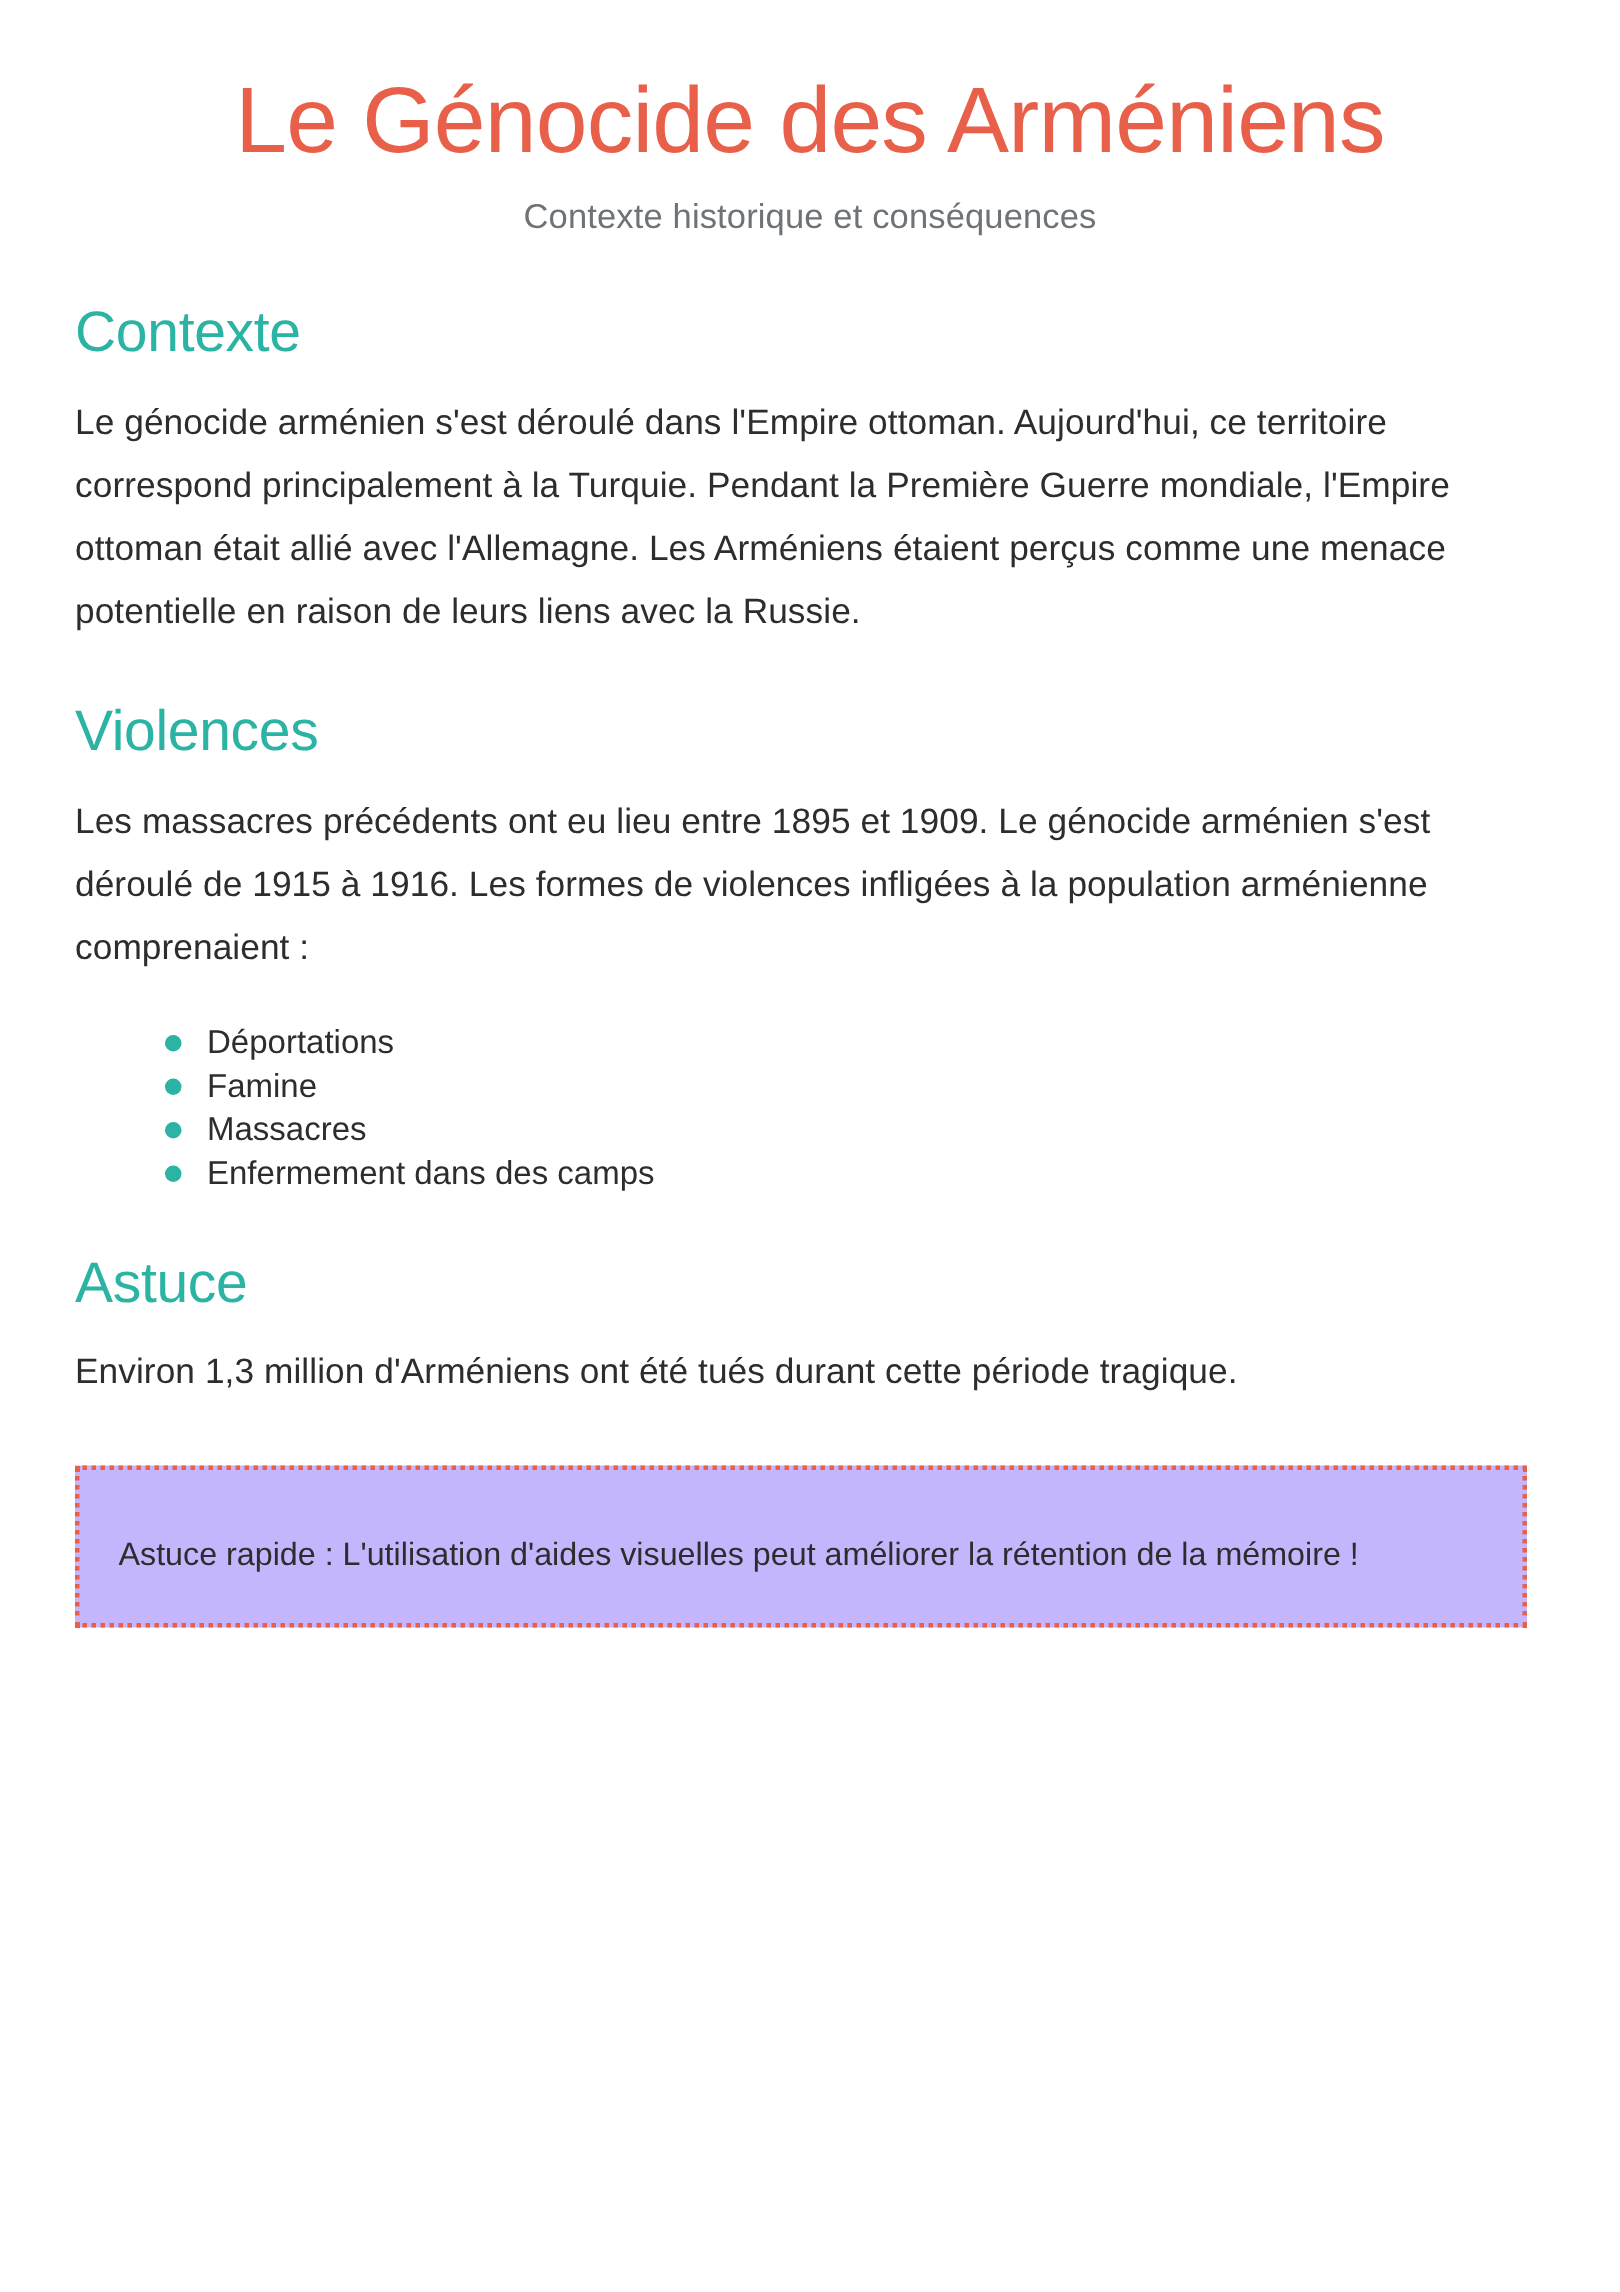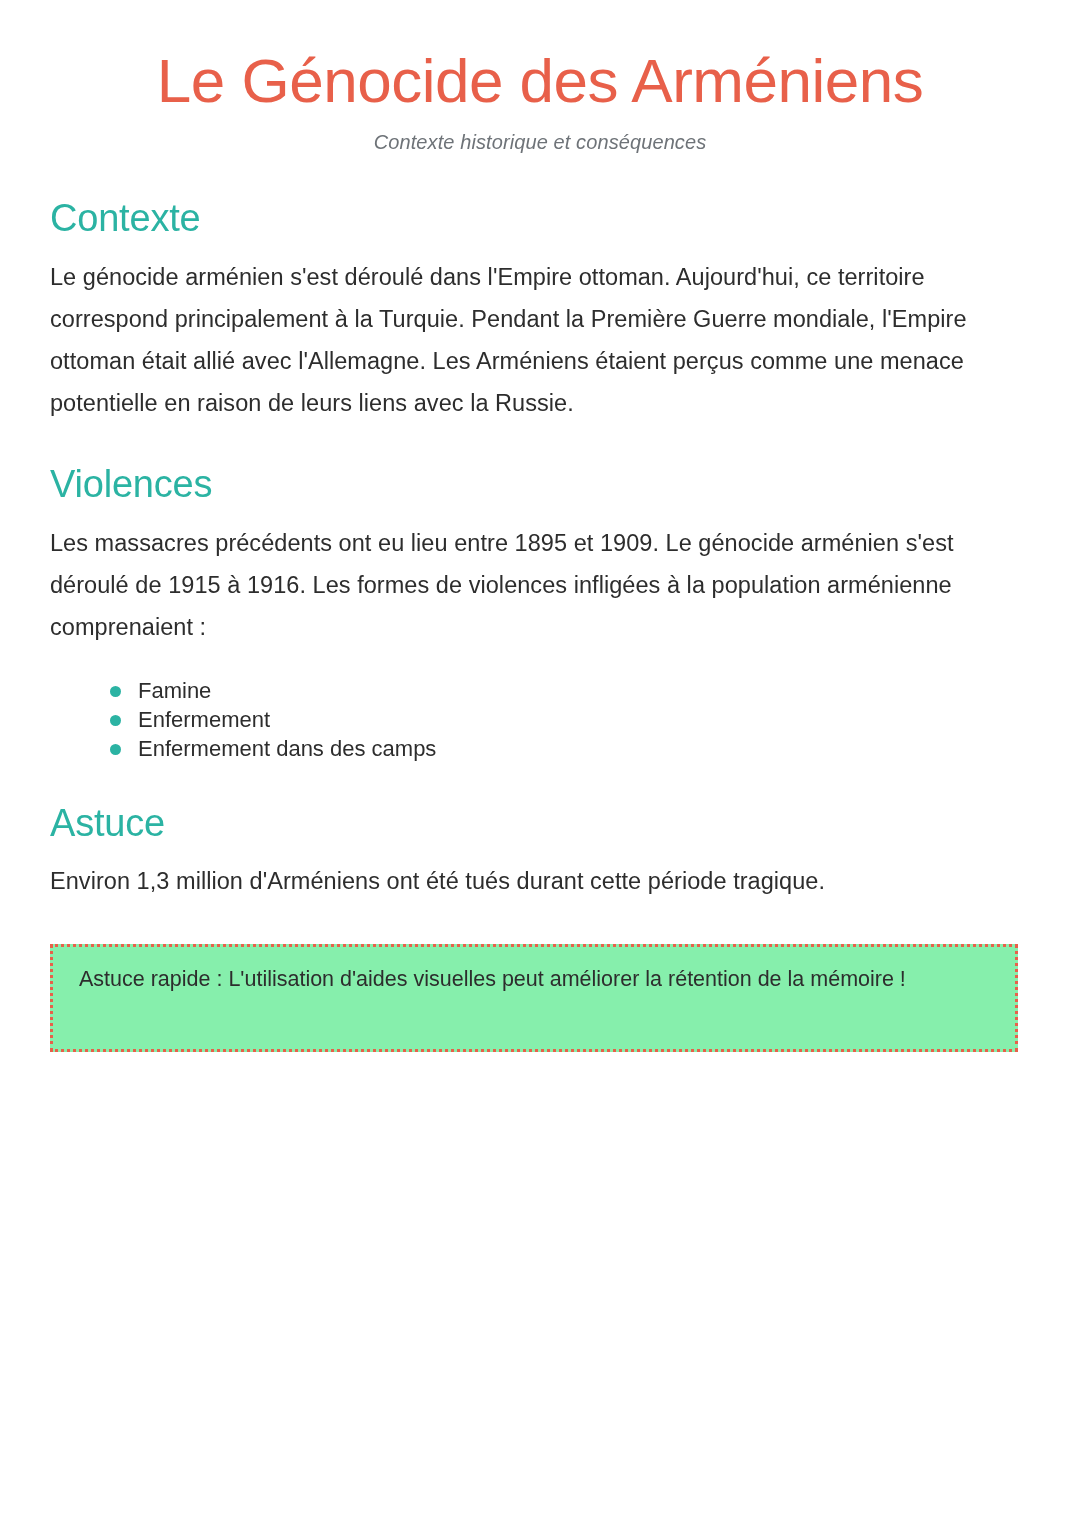--- a/index.html
+++ b/index.html
@@ -34,25 +34,24 @@
     margin: 0;
     font-size: 62px;
     font-weight: 400;
     line-height: 1.05;
     letter-spacing: -0.5px;
     color: #e8604a;
     font-family: "Liberation Sans", "DejaVu Sans", sans-serif;
   }
   .doc-subtitle {
     margin: 18px 0 0 0;
-    font-size: 20px;
+    font-size: 23px;
     font-weight: 400;
     color: #6e7378;
     letter-spacing: 0.1px;
-    font-style: italic;
   }
 
   
   .content {
     padding: 0 50px 0 50px;
     margin-top: 44px;
   }
 
   .section-heading {
     margin: 0 0 16px 0;
@@ -95,24 +94,24 @@
     width: 11px;
     height: 11px;
     border-radius: 50%;
     background: #2bb3a3;
     display: block;
   }
 
   
   .tip-box {
     margin: 42px 12px 0 0;
-    background: #86efac;
+    background: #c4b5fd;
     border: 3px dotted #e8604a;
     box-sizing: border-box;
-    padding: 16px 26px 26px 26px;
+    padding: 40px 26px 26px 26px;
     min-height: 108px;
   }
   .tip-text {
     margin: 0;
     font-size: 21.5px;
     line-height: 33px;
     color: #2d2d2d;
   }
 
   .spacer-bottom {
@@ -135,25 +134,29 @@
       <h2 class="section-heading">Contexte</h2>
       <p class="body-text">Le génocide arménien s'est déroulé dans l'Empire ottoman. Aujourd'hui, ce territoire correspond principalement à la Turquie. Pendant la Première Guerre mondiale, l'Empire ottoman était allié avec l'Allemagne. Les Arméniens étaient perçus comme une menace potentielle en raison de leurs liens avec la Russie.</p>
     </section>
 
     <section class="section">
       <h2 class="section-heading">Violences</h2>
       <p class="body-text">Les massacres précédents ont eu lieu entre 1895 et 1909. Le génocide arménien s'est déroulé de 1915 à 1916. Les formes de violences infligées à la population arménienne comprenaient :</p>
       <ul class="bullet-list">
         <li>
           <span class="bullet-dot"></span>
+          <span>Déportations</span>
+        </li>
+        <li>
+          <span class="bullet-dot"></span>
           <span>Famine</span>
         </li>
         <li>
           <span class="bullet-dot"></span>
-          <span>Enfermement</span>
+          <span>Massacres</span>
         </li>
         <li>
           <span class="bullet-dot"></span>
           <span>Enfermement dans des camps</span>
         </li>
       </ul>
     </section>
 
     <section class="section">
       <h2 class="section-heading">Astuce</h2>

